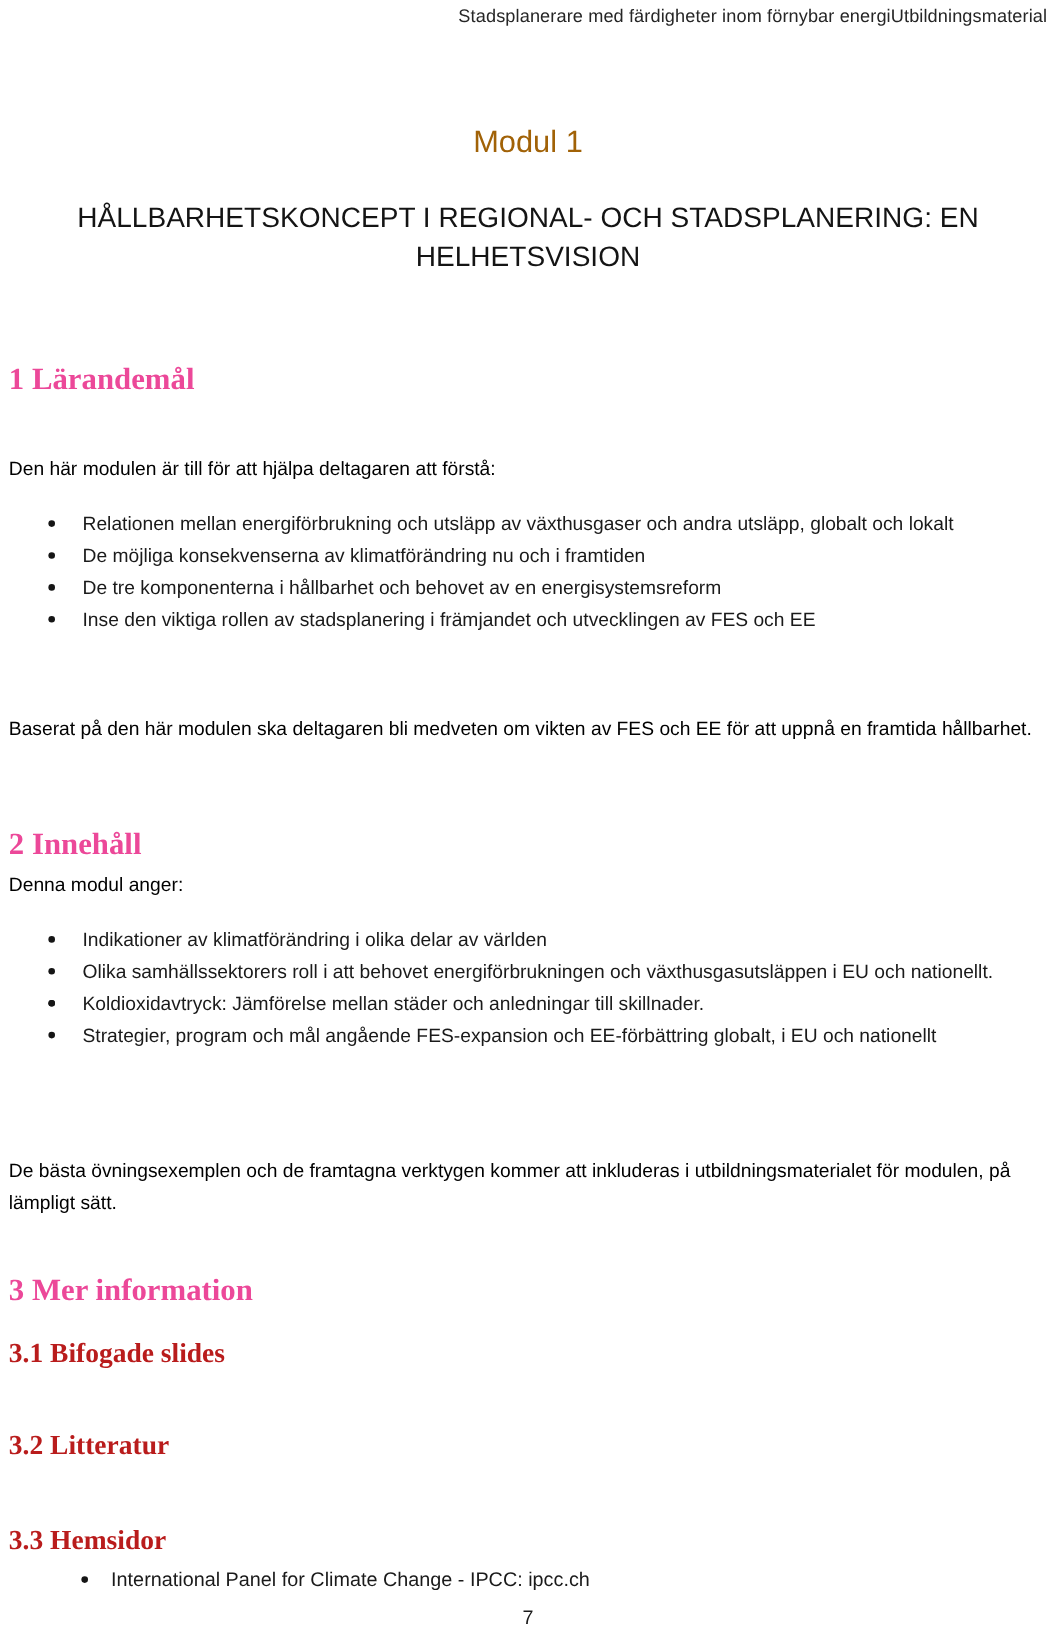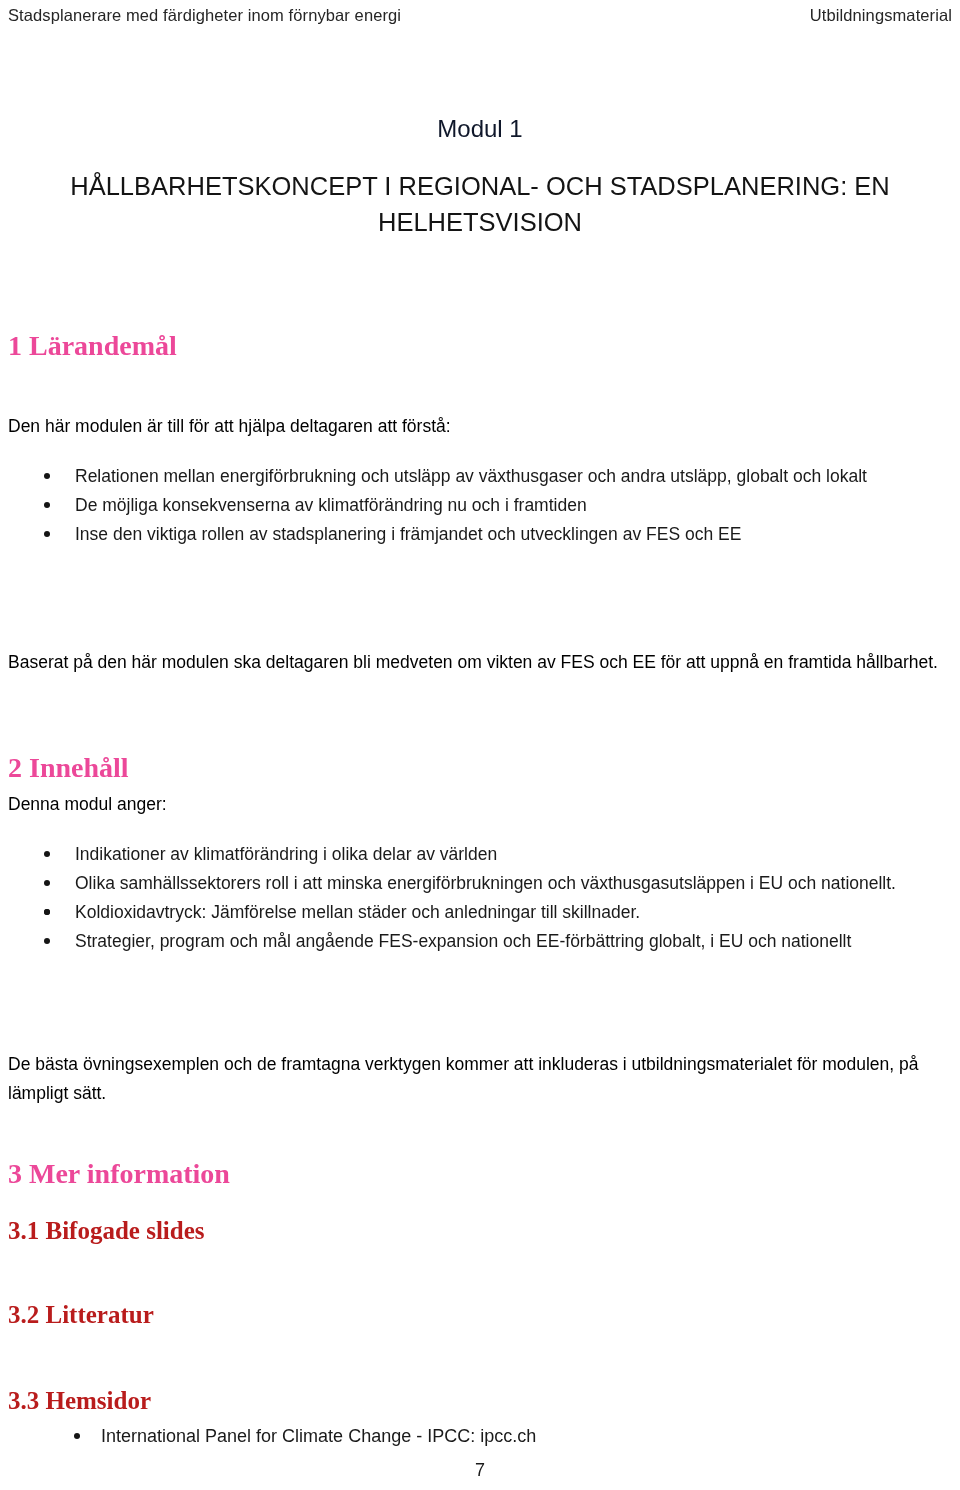--- a/index.html
+++ b/index.html
@@ -17,21 +17,21 @@
   }
 
   
   .page-header {
     position: absolute;
     top: 0px;
     left: 0px;
     width: 960px;
     height: 34px;
     display: flex;
-    justify-content: space-between;
+    justify-content: flex-end;
     align-items: flex-start;
     padding: 5px 8px 0 8px;
     box-sizing: border-box;
   }
   .page-header .hdr-left,
   .page-header .hdr-right {
     font-family: "Liberation Sans", sans-serif;
     font-size: 16.5px;
     line-height: 20px;
     color: #262626;
@@ -42,27 +42,27 @@
   
   .doc-title-block {
     position: absolute;
     top: 112px;
     left: 0;
     width: 960px;
     text-align: center;
   }
   .modul-line {
     font-family: "Liberation Sans", sans-serif;
-    font-size: 24px;
+    font-size: 28px;
     line-height: 34px;
-    color: #0f172a;
+    color: #a16207;
     font-weight: 400;
   }
   .main-title {
-    margin-top: 22px;
+    margin-top: 34px;
     font-family: "Liberation Sans", sans-serif;
     font-size: 25.5px;
     line-height: 36px;
     color: #141414;
     font-weight: 400;
     padding: 0 40px;
   }
 
   
   .h1-blue {
@@ -150,32 +150,33 @@
   <div class="main-title">HÅLLBARHETSKONCEPT I REGIONAL- OCH STADSPLANERING: EN HELHETSVISION</div>
 </div>
 
 <div class="h1-blue" style="top:330px;">1 Lärandemål</div>
 
 <div class="para" style="top:412px;">Den här modulen är till för att hjälpa deltagaren att förstå:</div>
 
 <ul class="blist" style="top:462px; width:944px;">
   <li><span class="bullet-dot"></span><span>Relationen mellan energiförbrukning och utsläpp av växthusgaser och andra utsläpp, globalt och lokalt</span></li>
   <li><span class="bullet-dot"></span><span>De möjliga konsekvenserna av klimatförändring nu och i framtiden</span></li>
+  <li><span class="bullet-dot"></span><span>De tre komponenterna i hållbarhet och behovet av en energisystemsreform</span></li>
   <li><span class="bullet-dot"></span><span>Inse den viktiga rollen av stadsplanering i främjandet och utvecklingen av FES och EE</span></li>
 </ul>
 
 <div class="para" style="top:648px; width:944px;">Baserat på den här modulen ska deltagaren bli medveten om vikten av FES och EE för att uppnå en framtida hållbarhet.</div>
 
 <div class="h1-blue" style="top:752px;">2 Innehåll</div>
 
 <div class="para" style="top:790px;">Denna modul anger:</div>
 
 <ul class="blist" style="top:840px; width:944px;">
   <li><span class="bullet-dot"></span><span>Indikationer av klimatförändring i olika delar av världen</span></li>
-  <li><span class="bullet-dot"></span><span>Olika samhällssektorers roll i att minska energiförbrukningen och växthusgasutsläppen i EU och nationellt.</span></li>
+  <li><span class="bullet-dot"></span><span>Olika samhällssektorers roll i att behovet energiförbrukningen och växthusgasutsläppen i EU och nationellt.</span></li>
   <li><span class="bullet-dot"></span></li>
   <li><span class="bullet-dot"></span><span>Koldioxidavtryck: Jämförelse mellan städer och anledningar till skillnader.</span></li>
   <li><span class="bullet-dot"></span><span>Strategier, program och mål angående FES-expansion och EE-förbättring globalt, i EU och nationellt</span></li>
 </ul>
 
 <div class="para" style="top:1050px; width:944px;">De bästa övningsexemplen och de framtagna verktygen kommer att inkluderas i utbildningsmaterialet för modulen, på lämpligt sätt.</div>
 
 <div class="h1-blue" style="top:1158px;">3 Mer information</div>
 
 <div class="h2-blue" style="top:1216px;">3.1 Bifogade slides</div>

